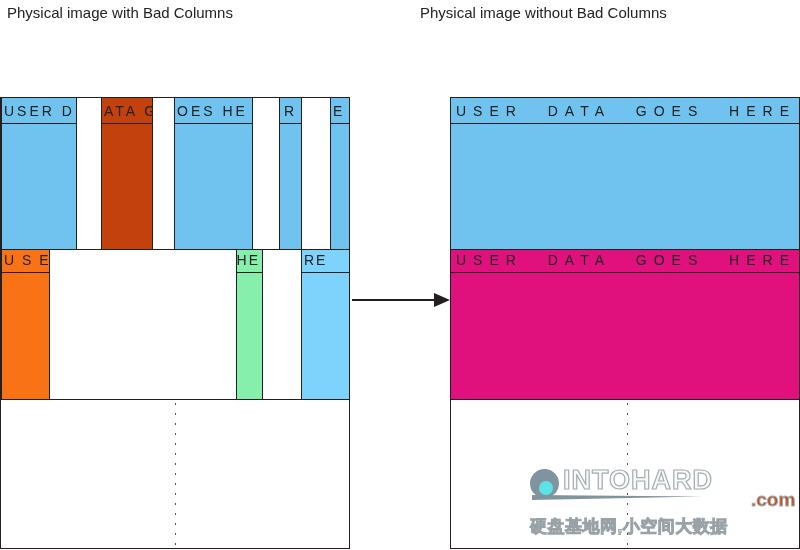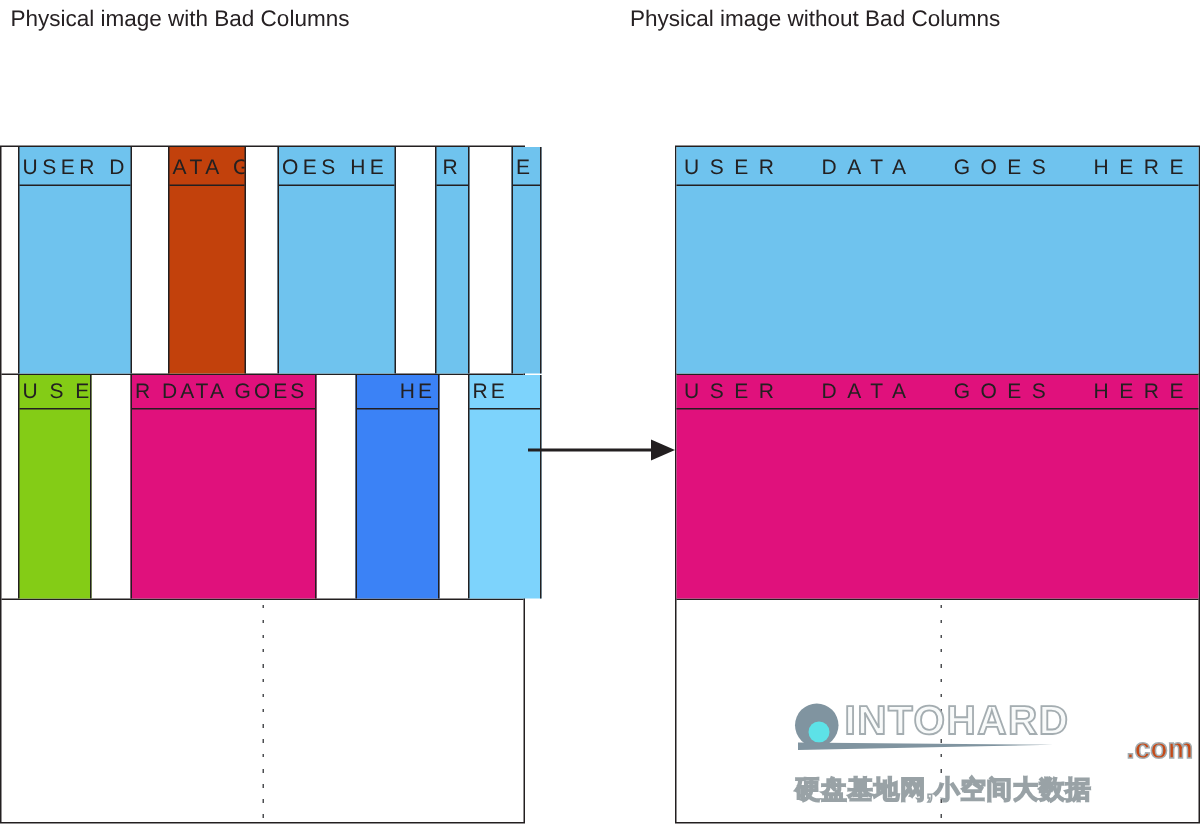--- a/index.html
+++ b/index.html
@@ -21,21 +21,21 @@
   .panel-left{left:0;}
   .panel-right{left:450px;}
 
   .region{position:relative;width:100%;}
   .region-blue{height:152px;border-bottom:1px solid var(--line);}
   .region-magenta{height:150px;border-bottom:1px solid var(--line);}
   .region-white{height:148px;}
 
   
   .seg{position:absolute;top:0;bottom:0;border-left:1px solid var(--line);
-    border-right:1px solid var(--line);margin-left:11px;}
+    border-right:1px solid var(--line);}
   .seg-hd{height:26px;border-bottom:1px solid var(--line);display:flex;
     align-items:flex-end;padding:0 2px 4px 2px;font-size:14px;
     letter-spacing:3px;white-space:nowrap;overflow:hidden;color:var(--ink);}
   .seg-hd.hd-m{height:23px;letter-spacing:2px;}
 
   
   .row-fill{position:absolute;inset:0;}
   .row-hd{height:26px;border-bottom:1px solid var(--line);display:flex;
     justify-content:space-between;align-items:flex-end;
     padding:0 3px 4px 5px;font-size:14px;color:var(--ink);}
@@ -90,27 +90,24 @@
           <div class="seg-hd" style="justify-content: flex-start;">OES HE</div>
         </div>
         <div class="seg" style="left: 278px; width: 23px; background: rgb(111, 195, 238);">
           <div class="seg-hd" style="justify-content: center;">R</div>
         </div>
         <div class="seg" style="left: 329px; width: 20px; background: rgb(111, 195, 238);">
           <div class="seg-hd" style="justify-content: flex-start;">E</div>
         </div>
       </div>
     <div class="region region-magenta">
-        <div class="seg" style="left: 0px; width: 49px; background: #84cc16;">
+        <div class="seg" style="left: 0px; width: 49px; background: #f97316;">
           <div class="seg-hd hd-m" style="justify-content: flex-start;">U S E</div>
         </div>
-        <div class="seg" style="left: 75px; width: 124px; background: rgb(224, 17, 124);">
-          <div class="seg-hd hd-m" style="justify-content: flex-start;">R DATA GOES</div>
-        </div>
-        <div class="seg" style="left: 225px; width: 56px; background: #3b82f6;">
+        <div class="seg" style="left: 235px; width: 27px; background: #86efac;">
           <div class="seg-hd hd-m" style="justify-content: flex-end;">HE</div>
         </div>
         <div class="seg" style="left: 300px; width: 49px; background: #7dd3fc;">
           <div class="seg-hd hd-m" style="justify-content: flex-start;">RE</div>
         </div>
       </div>
     <div class="region region-white">
       <div class="dash-v dash-left"></div>
     </div>
   </div>

